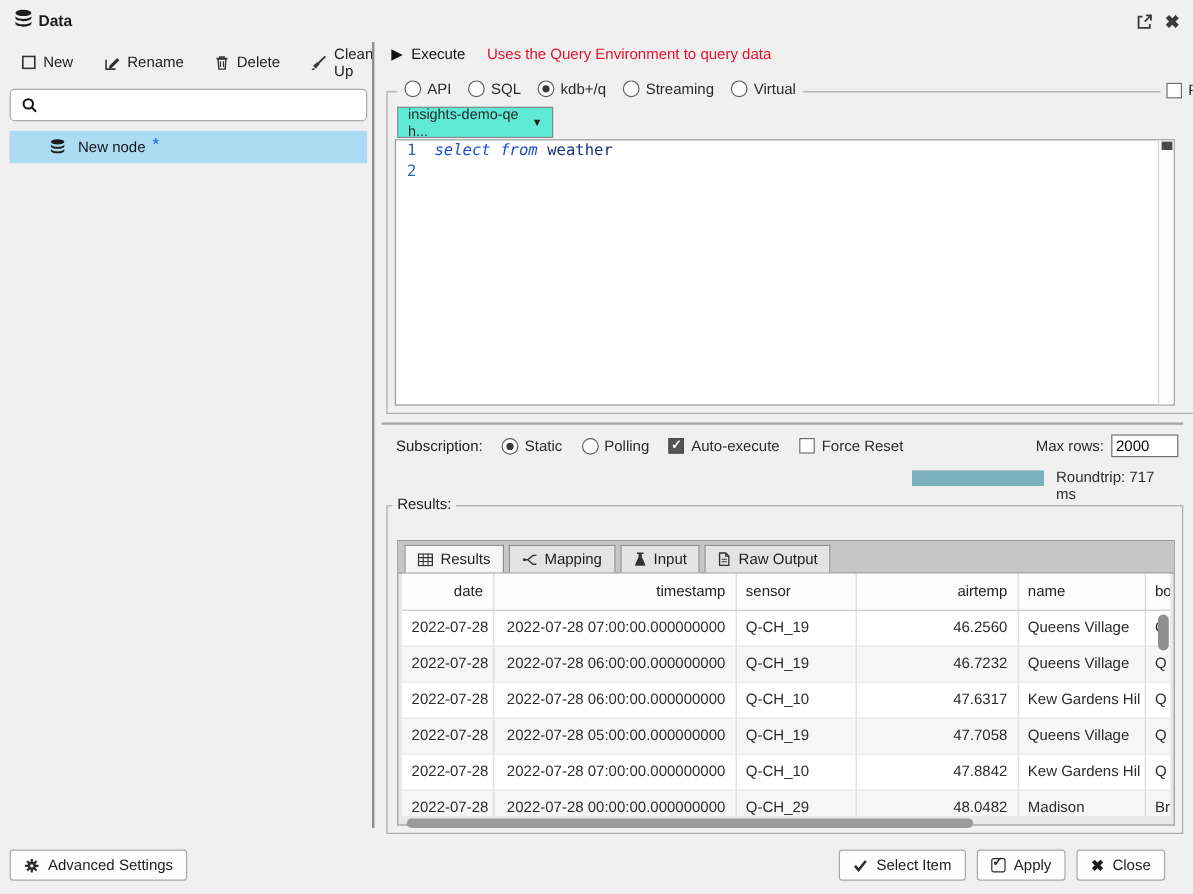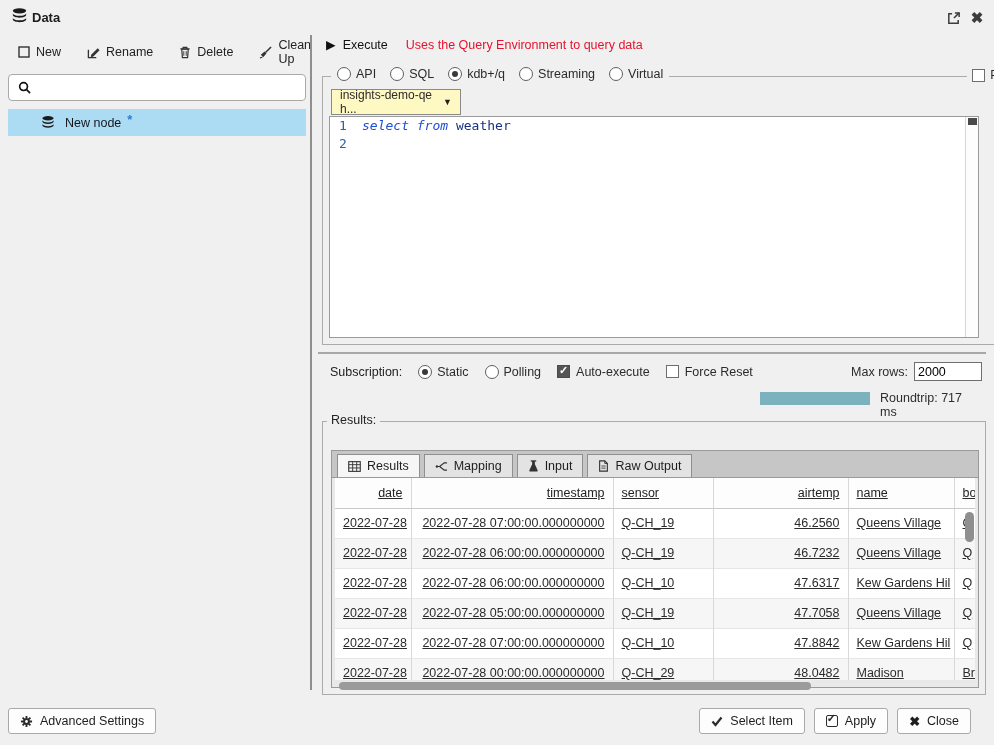--- a/index.html
+++ b/index.html
@@ -43,55 +43,55 @@
   .qf { position:absolute; left:4px; top:76px; width:716px; height:269px; border:1px solid #ababab; }
   .qf-legend { position:absolute; left:8px; top:-10px; display:flex; align-items:center; gap:14px; background:#f0f0f0; padding:0 6px; }
   .qf-pivot { position:absolute; right:14px; top:-9px; background:#f0f0f0; padding:0 5px; display:flex; align-items:center; gap:4px; }
   .radio-opt { display:flex; align-items:center; gap:5px; font-size:12.5px; cursor:pointer; }
   .radio { width:14px; height:14px; border:1px solid #5f5f5f; border-radius:50%; background:#fff; position:relative; flex:none; }
   .radio.checked::after { content:""; position:absolute; left:3px; top:3px; width:6px; height:6px; border-radius:50%; background:#3a3a3a; }
   .cb { width:13px; height:13px; border:1px solid #6e6e6e; background:#fff; position:relative; flex:none; }
   .cb.checked { background:#555; border-color:#4c4c4c; }
   .cb.checked::after { content:"✓"; position:absolute; left:1px; top:-2px; color:#fff; font-size:11px; font-weight:bold; }
 
-  .env-select { position:absolute; left:8px; top:12px; width:130px; height:26px; background:#fef9c3; border:1px solid #8a8a8a; display:flex; align-items:center; justify-content:space-between; padding:0 8px; font-size:12px; cursor:pointer; }
+  .env-select { position:absolute; left:8px; top:12px; width:130px; height:26px; background:#5eead4; border:1px solid #8a8a8a; display:flex; align-items:center; justify-content:space-between; padding:0 8px; font-size:12px; cursor:pointer; }
   .env-select .arrow { font-size:9px; color:#222; }
 
   .editor { position:absolute; left:6px; top:39px; width:650px; height:222px; background:#fff; border:1px solid #9a9a9a; font-family:"DejaVu Sans Mono", monospace; font-size:13px; overflow:hidden; }
   .ed-line { display:flex; line-height:18px; }
   .ed-gutter { width:26px; text-align:center; color:#2962a8; flex:none; }
   .ed-code { padding-left:6px; white-space:pre; }
   .tok-kw { color:#1d4ed8;font-style:italic; }
   .tok-id { color:#1a327e; }
   .ed-vscroll { position:absolute; right:0; top:0; bottom:0; width:13px; border-left:1px solid #d5d5d5; background:#fdfdfd; }
   .ed-vthumb { position:absolute; top:1px; left:2px; width:9px; height:7px; background:#4a4a4a; }
 
   .h-divider { position:absolute; left:0; top:352px; width:668px; height:2px; background:#a8a8a8; }
 
   
   .sub-row { position:absolute; left:12px; top:362px; width:652px; display:flex; align-items:center; gap:16px; font-size:12.5px; }
   .sub-label { color:#222; }
   .cb-opt { display:flex; align-items:center; gap:6px; cursor:pointer; }
   .maxrows { margin-left:auto; display:flex; align-items:center; gap:6px; }
-  .maxrows input { width:68px; height:19px; border:1px solid #6f6f6f; font-family:"Liberation Sans",sans-serif; font-size:12.5px; padding:0 3px; }
+  .maxrows input { width:56px; height:19px; border:1px solid #6f6f6f; font-family:"Liberation Sans",sans-serif; font-size:12.5px; padding:0 3px; }
 
   .progress-row { position:absolute; left:0; top:391px; width:652px; height:16px; }
   .progress-bar { position:absolute; left:442px; top:1px; width:110px; height:13px; background:#7cb2bd; }
   .roundtrip { position:absolute; left:562px; top:0; font-size:12.5px; color:#2e2e2e; }
 
   
   .rf { position:absolute; left:4px; top:421px; width:664px; height:274px; border:1px solid #ababab; }
   .rf-legend { position:absolute; left:4px; top:-9px; background:#f0f0f0; padding:0 4px; font-size:12.5px; color:#222; }
   .results-box { position:absolute; left:8px; top:28px; width:648px; height:238px; border:1px solid #9a9a9a; background:#e9e9e9; }
   .tabstrip { height:27px; background:#c6c6c6; border-bottom:1px solid #9a9a9a; display:flex; align-items:flex-end; gap:4px; padding:0 0 0 5px; }
   .tab { display:flex; align-items:center; gap:6px; border:1px solid #8f8f8f; border-bottom:none; background:#e3e3e3; height:23px; padding:0 10px; font-size:12.5px; color:#1e1e1e; cursor:pointer; }
   .tab.active { background:#f6f6f6; }
 
   .tbl-wrap { position:relative; margin:0 3px; height:202px; overflow:hidden; background:#fff; }
-  table { border-collapse:collapse; table-layout:fixed; width:643px; font-size:12.5px;text-decoration:underline; }
+  table { border-collapse:collapse; table-layout:fixed; width:643px; font-size:12.5px; }
   th, td { border-right:1px solid #d9d9d9; padding:0 8px; height:30px; overflow:hidden; white-space:nowrap; }
   thead th { font-weight:normal; color:#222; background:#fdfdfd; border-bottom:1px solid #c9c9c9; }
   tbody tr { border-bottom:1px solid #e6e6e6; }
   tbody tr:nth-child(even) { background:#f6f6f6; }
   .col-r { text-align:right; }
   .col-l { text-align:left; }
   .tbl-vthumb { position:absolute; right:1px; top:34px; width:9px; height:30px; background:#8f8f8f; border-radius:5px; }
   .tbl-hscroll { position:relative; height:10px; margin:1px 3px 0 3px; }
   .tbl-hthumb { position:absolute; left:4px; top:1px; width:472px; height:8px; background:#9b9b9b; border-radius:4px; }
 

